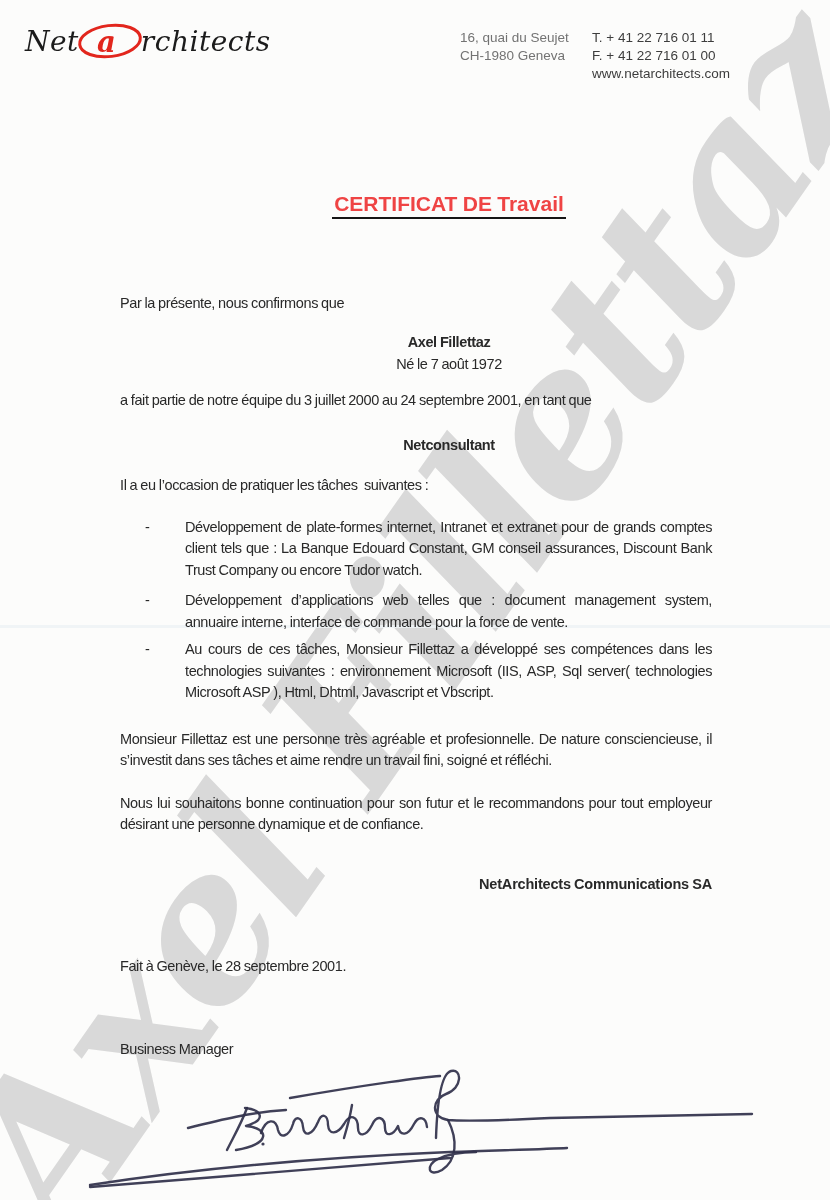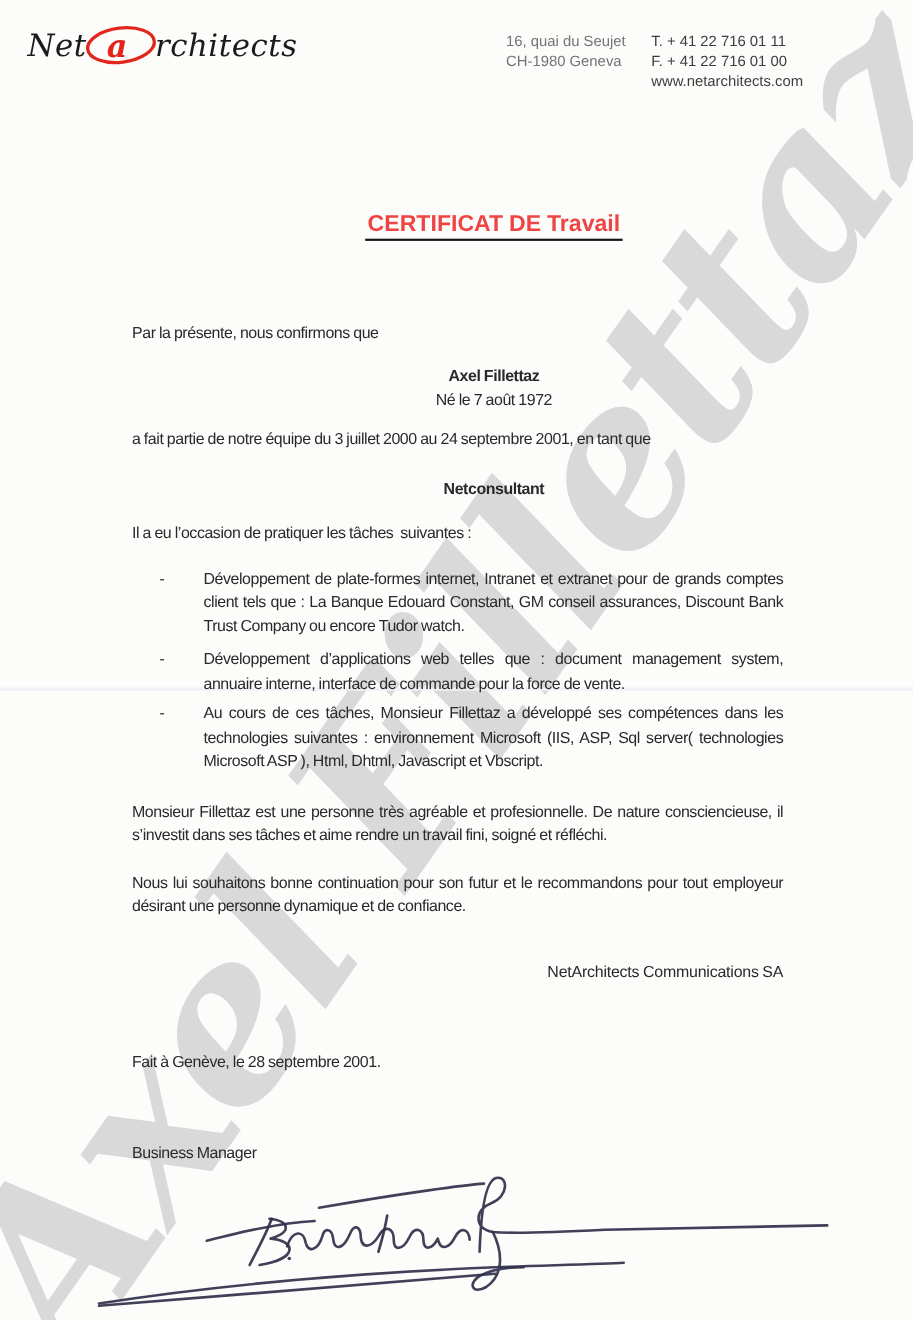--- a/index.html
+++ b/index.html
@@ -51,21 +51,21 @@
   .tasks-intro{ margin-top:19px; white-space:pre-wrap; }
   .task  { display:flex; }
   .task-1{ margin-top:20px; }
   .task-2{ margin-top:9px;  }
   .task-3{ margin-top:6px;  }
   .dash  { flex:0 0 65px; padding-left:25px; }
   .task-text { flex:1; text-align:justify; }
   .para  { text-align:justify; }
   .para-1{ margin-top:25px; }
   .para-2{ margin-top:21px; }
-  .company { margin-top:38px; text-align:right; font-weight:normal; letter-spacing:-0.2px; }
+  .company { margin-top:38px; text-align:right; font-weight:bold; letter-spacing:-0.2px; }
   .place-date { margin-top:61px; }
   .signatory  { margin-top:61px; }
   
   .sig { position:absolute; left:80px; top:1060px; z-index:3; }
   .sig path { fill:none; stroke:#30304a; stroke-width:2.4; stroke-linecap:round; stroke-linejoin:round; opacity:.92; }
   .sig circle { fill:#30304a; opacity:.92; }
 </style>
 </head>
 <body>
 

